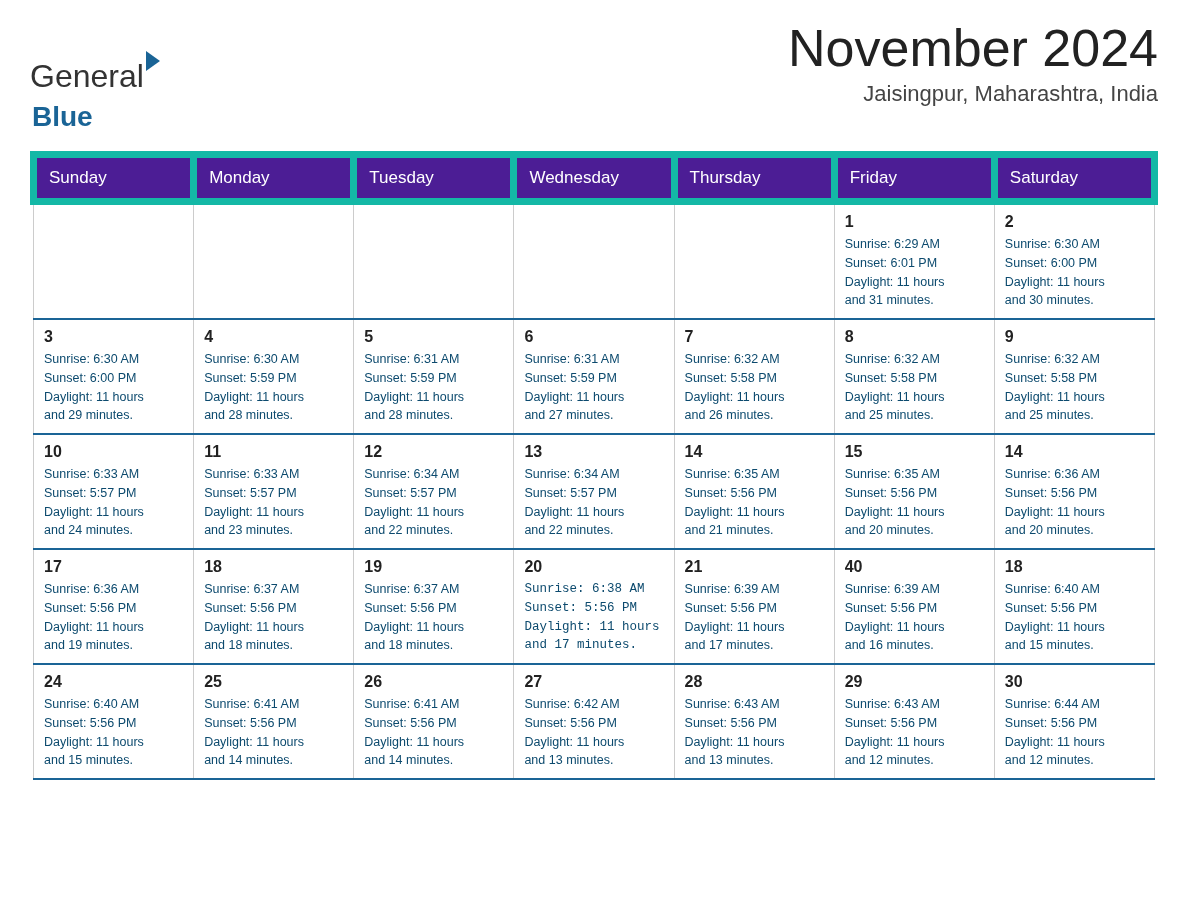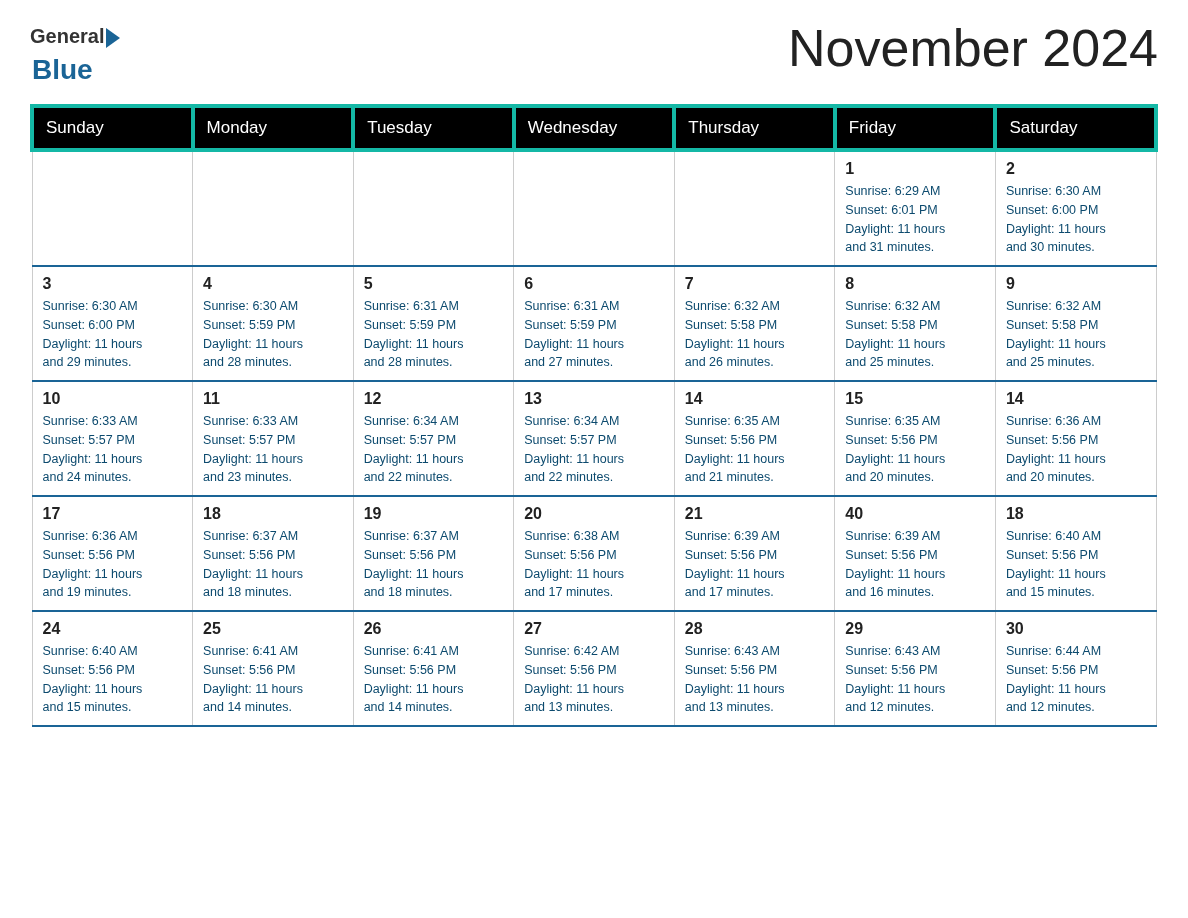--- a/index.html
+++ b/index.html
@@ -20,23 +20,24 @@
       display: flex;
       flex-direction: column;
       align-items: flex-start;
       padding-top: 5px;
     }
     .logo-text {
       display: flex;
       align-items: center;
     }
     .logo-general {
-      font-size: 20px;
-      font-weight: bold;
+      font-size: 32px;
+      font-weight: normal;
       color: #333;
+      margin-top: 33px;
     }
     .logo-arrow {
       width: 0;
       height: 0;
       border-left: 14px solid #1a6496;
       border-top: 10px solid transparent;
       border-bottom: 10px solid transparent;
       margin-left: 2px;
       margin-top: 2px;
     }
@@ -61,27 +62,27 @@
       font-size: 22px;
       color: #444;
       margin-top: 4px;
     }
     .calendar {
       width: 100%;
       border-collapse: collapse;
       border: 1px solid #aaa;
     }
     .calendar th {
-      background-color: #000000;
+      background-color: #4c1d95;
       color: #fff;
       font-size: 17px;
       font-weight: normal;
       padding: 10px 12px;
       text-align: left;
-      border: 4px solid #14b8a6;
+      border: 7px solid #14b8a6;
     }
     .calendar td {
       vertical-align: top;
       padding: 8px 10px;
       border: 1px solid #ccc;
       width: 14.28%;
       min-height: 100px;
       font-size: 13px;
       color: #333;
       background: #fff;
@@ -111,20 +112,21 @@
 <div class="header">
   <div class="logo">
     <div class="logo-text">
       <span class="logo-general">General</span>
       <div class="logo-arrow"></div>
     </div>
     <span class="logo-blue">Blue</span>
   </div>
   <div class="title-section">
     <div class="month-title">November 2024</div>
+    <div class="location-title">Jaisingpur, Maharashtra, India</div>
   </div>
 </div>
 
 <table class="calendar">
   <thead>
     <tr>
     <th>Sunday</th>
         <th>Monday</th>
         <th>Tuesday</th>
         <th>Wednesday</th>
@@ -215,21 +217,21 @@
 Daylight: 11 hours
 and 19 minutes.</span></td>
         <td><span class="day-number">18</span><span class="day-info" style="white-space: pre-line;">Sunrise: 6:37 AM
 Sunset: 5:56 PM
 Daylight: 11 hours
 and 18 minutes.</span></td>
         <td><span class="day-number">19</span><span class="day-info" style="white-space: pre-line;">Sunrise: 6:37 AM
 Sunset: 5:56 PM
 Daylight: 11 hours
 and 18 minutes.</span></td>
-        <td><span class="day-number">20</span><span class="day-info" style="white-space: pre-line;">Sunrise: 6:38 AM
+        <td><span class="day-number">20</span><span class="day-info" style="white-space: pre-line; font-family: Liberation Mono, monospace;">Sunrise: 6:38 AM
 Sunset: 5:56 PM
 Daylight: 11 hours
 and 17 minutes.</span></td>
         <td><span class="day-number">21</span><span class="day-info" style="white-space: pre-line;">Sunrise: 6:39 AM
 Sunset: 5:56 PM
 Daylight: 11 hours
 and 17 minutes.</span></td>
         <td><span class="day-number">40</span><span class="day-info" style="white-space: pre-line;">Sunrise: 6:39 AM
 Sunset: 5:56 PM
 Daylight: 11 hours

